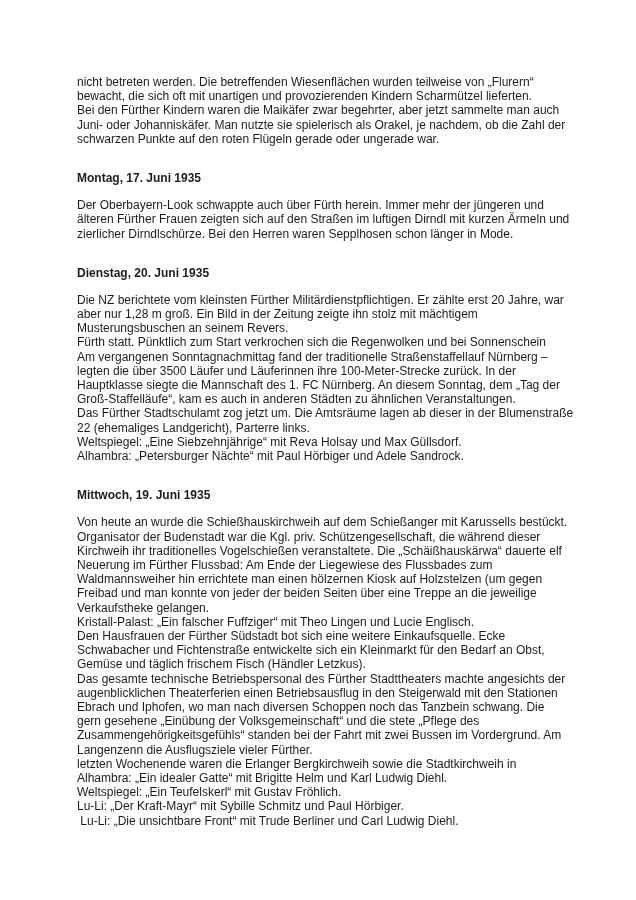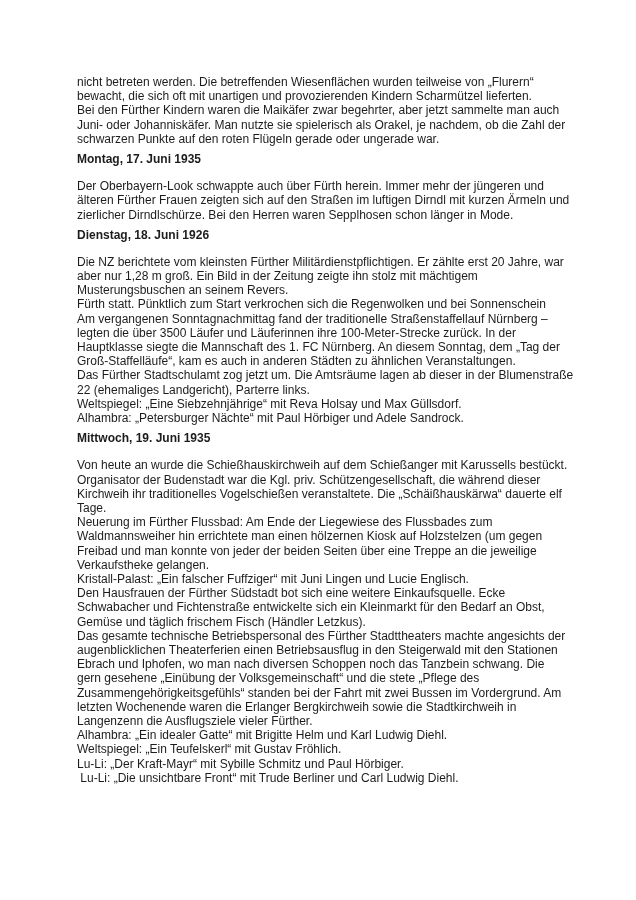--- a/index.html
+++ b/index.html
@@ -26,69 +26,68 @@
     font-size: 12px;
     line-height: 14.2px;
     color: #1c1c1c;
   }
   .line {
     white-space: pre;
   }
   .heading {
     font-weight: bold;
     white-space: pre;
-    margin-top: 6px;
+    margin-top: 25px;
     margin-bottom: 12.9px;
   }
 </style>
 </head>
 <body style="background: rgb(255, 255, 255);">
 
 <div class="page">
   <div class="doc" style="color: rgb(28, 28, 28);">
       <div class="line">nicht betreten werden. Die betreffenden Wiesenflächen wurden teilweise von „Flurern“</div>
       <div class="line">bewacht, die sich oft mit unartigen und provozierenden Kindern Scharmützel lieferten.</div>
       <div class="line">Bei den Fürther Kindern waren die Maikäfer zwar begehrter, aber jetzt sammelte man auch</div>
       <div class="line">Juni- oder Johanniskäfer. Man nutzte sie spielerisch als Orakel, je nachdem, ob die Zahl der</div>
       <div class="line">schwarzen Punkte auf den roten Flügeln gerade oder ungerade war.</div>
       <div class="heading">Montag, 17. Juni 1935</div>
       <div class="line">Der Oberbayern-Look schwappte auch über Fürth herein. Immer mehr der jüngeren und</div>
       <div class="line">älteren Fürther Frauen zeigten sich auf den Straßen im luftigen Dirndl mit kurzen Ärmeln und</div>
       <div class="line">zierlicher Dirndlschürze. Bei den Herren waren Sepplhosen schon länger in Mode.</div>
-      <div class="heading">Dienstag, 18. Juni 1926</div>
+      <div class="heading">Dienstag, 20. Juni 1935</div>
       <div class="line">Die NZ berichtete vom kleinsten Fürther Militärdienstpflichtigen. Er zählte erst 20 Jahre, war</div>
       <div class="line">aber nur 1,28 m groß. Ein Bild in der Zeitung zeigte ihn stolz mit mächtigem</div>
       <div class="line">Musterungsbuschen an seinem Revers.</div>
       <div class="line">Fürth statt. Pünktlich zum Start verkrochen sich die Regenwolken und bei Sonnenschein</div>
       <div class="line">Am vergangenen Sonntagnachmittag fand der traditionelle Straßenstaffellauf Nürnberg –</div>
       <div class="line">legten die über 3500 Läufer und Läuferinnen ihre 100-Meter-Strecke zurück. In der</div>
       <div class="line">Hauptklasse siegte die Mannschaft des 1. FC Nürnberg. An diesem Sonntag, dem „Tag der</div>
       <div class="line">Groß-Staffelläufe“, kam es auch in anderen Städten zu ähnlichen Veranstaltungen.</div>
       <div class="line">Das Fürther Stadtschulamt zog jetzt um. Die Amtsräume lagen ab dieser in der Blumenstraße</div>
       <div class="line">22 (ehemaliges Landgericht), Parterre links.</div>
       <div class="line">Weltspiegel: „Eine Siebzehnjährige“ mit Reva Holsay und Max Güllsdorf.</div>
       <div class="line">Alhambra: „Petersburger Nächte“ mit Paul Hörbiger und Adele Sandrock.</div>
       <div class="heading">Mittwoch, 19. Juni 1935</div>
       <div class="line">Von heute an wurde die Schießhauskirchweih auf dem Schießanger mit Karussells bestückt.</div>
       <div class="line">Organisator der Budenstadt war die Kgl. priv. Schützengesellschaft, die während dieser</div>
       <div class="line">Kirchweih ihr traditionelles Vogelschießen veranstaltete. Die „Schäißhauskärwa“ dauerte elf</div>
-      <div class="line">Tage.</div>
       <div class="line">Neuerung im Fürther Flussbad: Am Ende der Liegewiese des Flussbades zum</div>
       <div class="line">Waldmannsweiher hin errichtete man einen hölzernen Kiosk auf Holzstelzen (um gegen</div>
       <div class="line">Freibad und man konnte von jeder der beiden Seiten über eine Treppe an die jeweilige</div>
       <div class="line">Verkaufstheke gelangen.</div>
-      <div class="line">Kristall-Palast: „Ein falscher Fuffziger“ mit Juni Lingen und Lucie Englisch.</div>
+      <div class="line">Kristall-Palast: „Ein falscher Fuffziger“ mit Theo Lingen und Lucie Englisch.</div>
       <div class="line">Den Hausfrauen der Fürther Südstadt bot sich eine weitere Einkaufsquelle. Ecke</div>
       <div class="line">Schwabacher und Fichtenstraße entwickelte sich ein Kleinmarkt für den Bedarf an Obst,</div>
       <div class="line">Gemüse und täglich frischem Fisch (Händler Letzkus).</div>
       <div class="line">Das gesamte technische Betriebspersonal des Fürther Stadttheaters machte angesichts der</div>
       <div class="line">augenblicklichen Theaterferien einen Betriebsausflug in den Steigerwald mit den Stationen</div>
       <div class="line">Ebrach und Iphofen, wo man nach diversen Schoppen noch das Tanzbein schwang. Die</div>
       <div class="line">gern gesehene „Einübung der Volksgemeinschaft“ und die stete „Pflege des</div>
       <div class="line">Zusammengehörigkeitsgefühls“ standen bei der Fahrt mit zwei Bussen im Vordergrund. Am</div>
+      <div class="line">Langenzenn die Ausflugsziele vieler Fürther.</div>
       <div class="line">letzten Wochenende waren die Erlanger Bergkirchweih sowie die Stadtkirchweih in</div>
-      <div class="line">Langenzenn die Ausflugsziele vieler Fürther.</div>
       <div class="line">Alhambra: „Ein idealer Gatte“ mit Brigitte Helm und Karl Ludwig Diehl.</div>
       <div class="line">Weltspiegel: „Ein Teufelskerl“ mit Gustav Fröhlich.</div>
       <div class="line">Lu-Li: „Der Kraft-Mayr“ mit Sybille Schmitz und Paul Hörbiger.</div>
       <div class="line"> Lu-Li: „Die unsichtbare Front“ mit Trude Berliner und Carl Ludwig Diehl.</div>
     </div>
 </div>
 
 </body></html>

